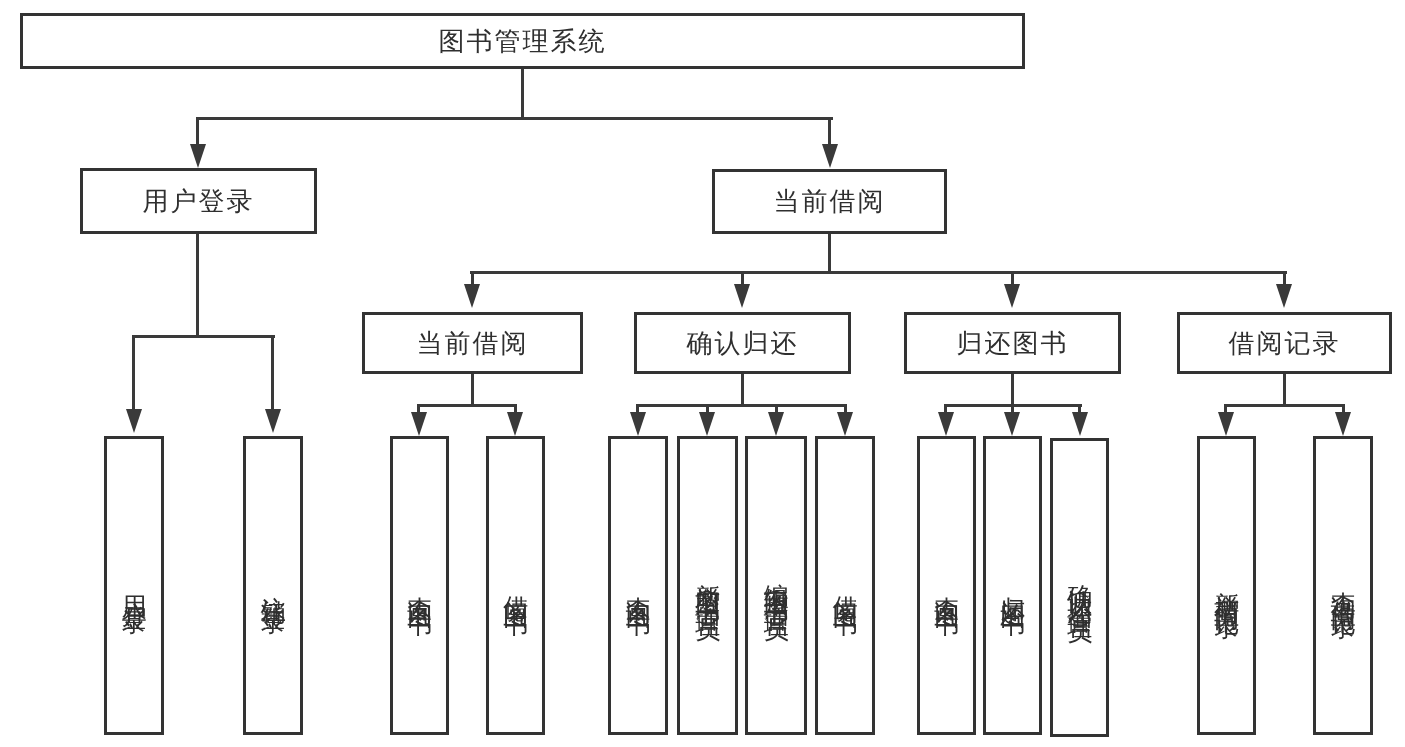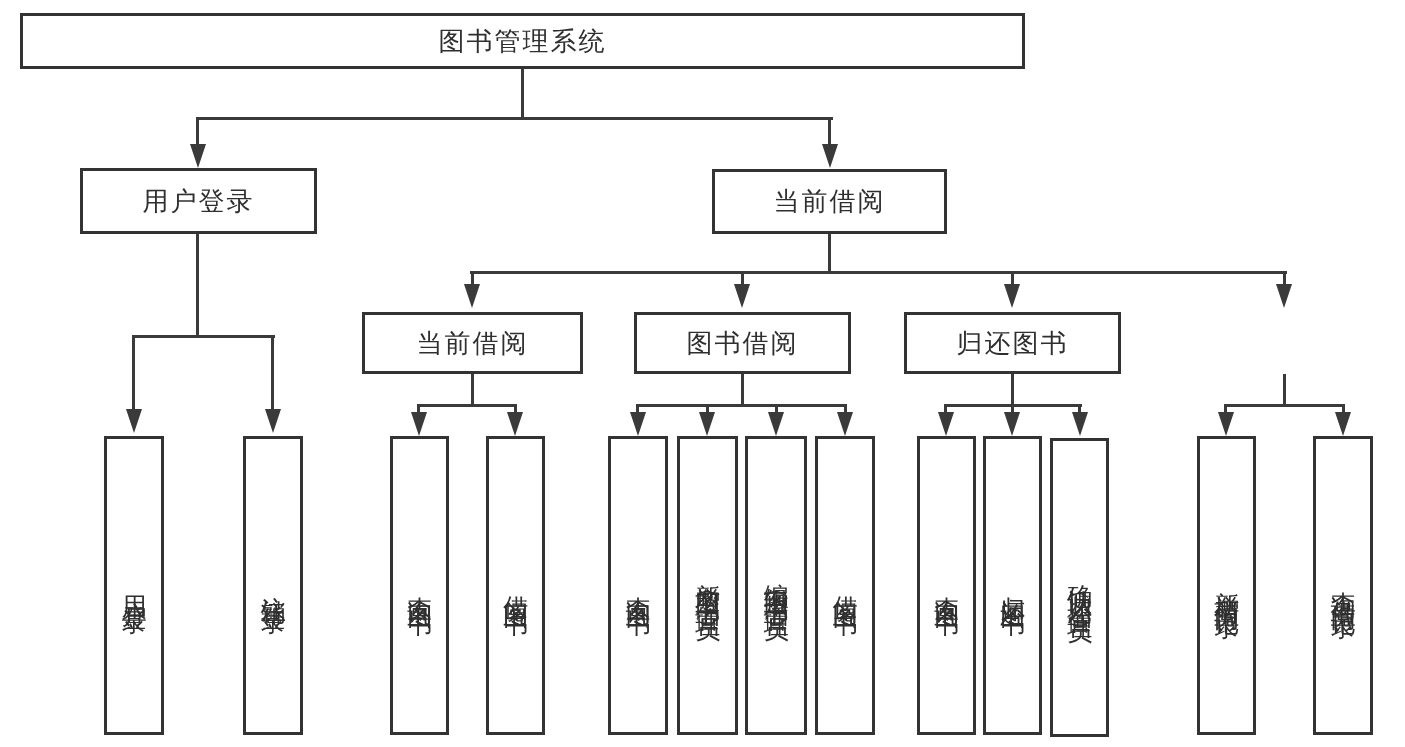--- a/index.html
+++ b/index.html
@@ -87,24 +87,27 @@
   <div class="arrow" style="left:734px; top:284px;"></div>
   <div class="line" style="left:1011px; top:271px; width:3px; height:15px;"></div>
   <div class="arrow" style="left:1004px; top:284px;"></div>
   <div class="line" style="left:1283px; top:271px; width:3px; height:15px;"></div>
   <div class="arrow" style="left:1276px; top:284px;"></div>
 
   <div class="box" style="left:362px; top:312px; width:221px; height:62px;">
     <span>当前借阅</span>
   </div>
   <div class="box" style="left:634px; top:312px; width:217px; height:62px;">
-    <span>图书借阅</span>
+    <span>确认归还</span>
   </div>
   <div class="box" style="left:904px; top:312px; width:217px; height:62px;">
     <span>归还图书</span>
+  </div>
+  <div class="box" style="left:1177px; top:312px; width:215px; height:62px;">
+    <span>借阅记录</span>
   </div>
 
   <div class="line" style="left:471px; top:374px; width:3px; height:32px;"></div>
   <div class="line" style="left:417px; top:404px; width:100px; height:3px;"></div>
   <div class="line" style="left:417px; top:404px; width:3px; height:10px;"></div>
   <div class="arrow" style="left:411px; top:412px;"></div>
   <div class="line" style="left:514px; top:404px; width:3px; height:10px;"></div>
   <div class="arrow" style="left:507px; top:412px;"></div>
 
   <div class="line" style="left:741px; top:374px; width:3px; height:32px;"></div>

